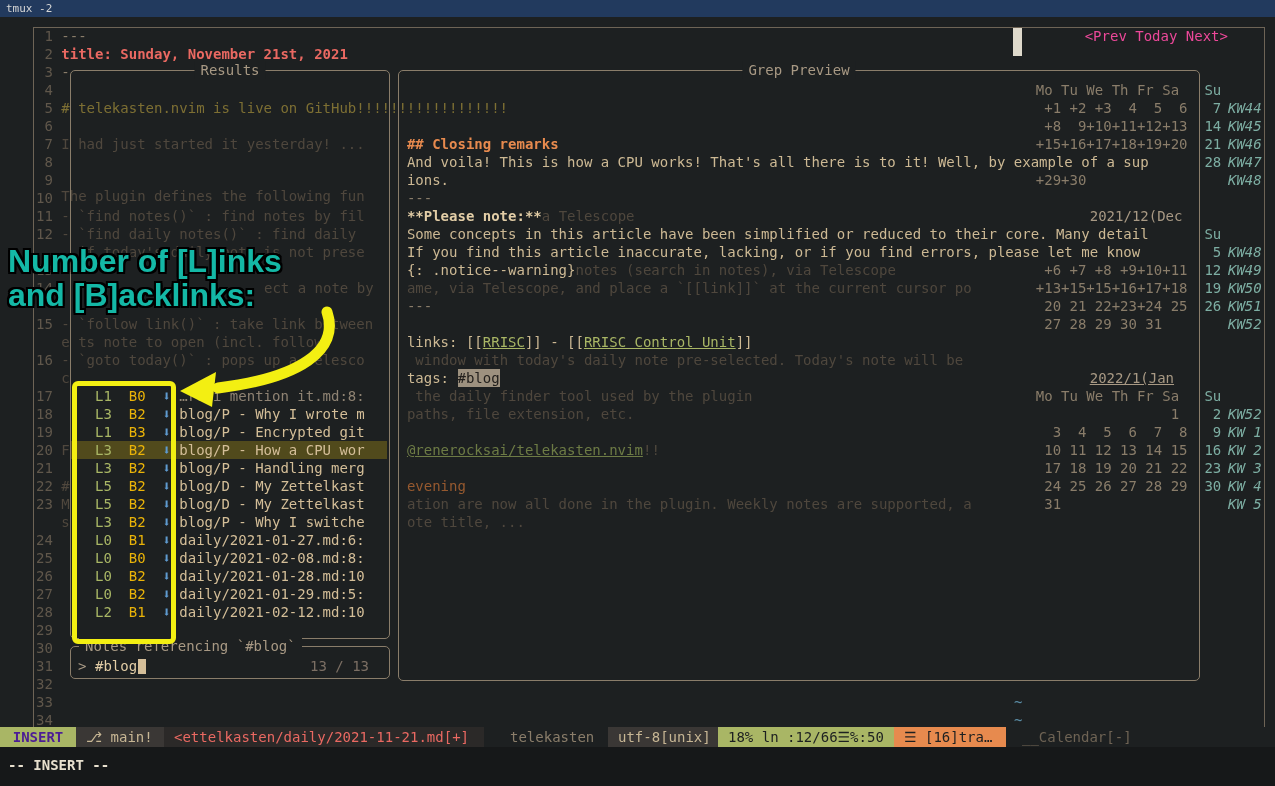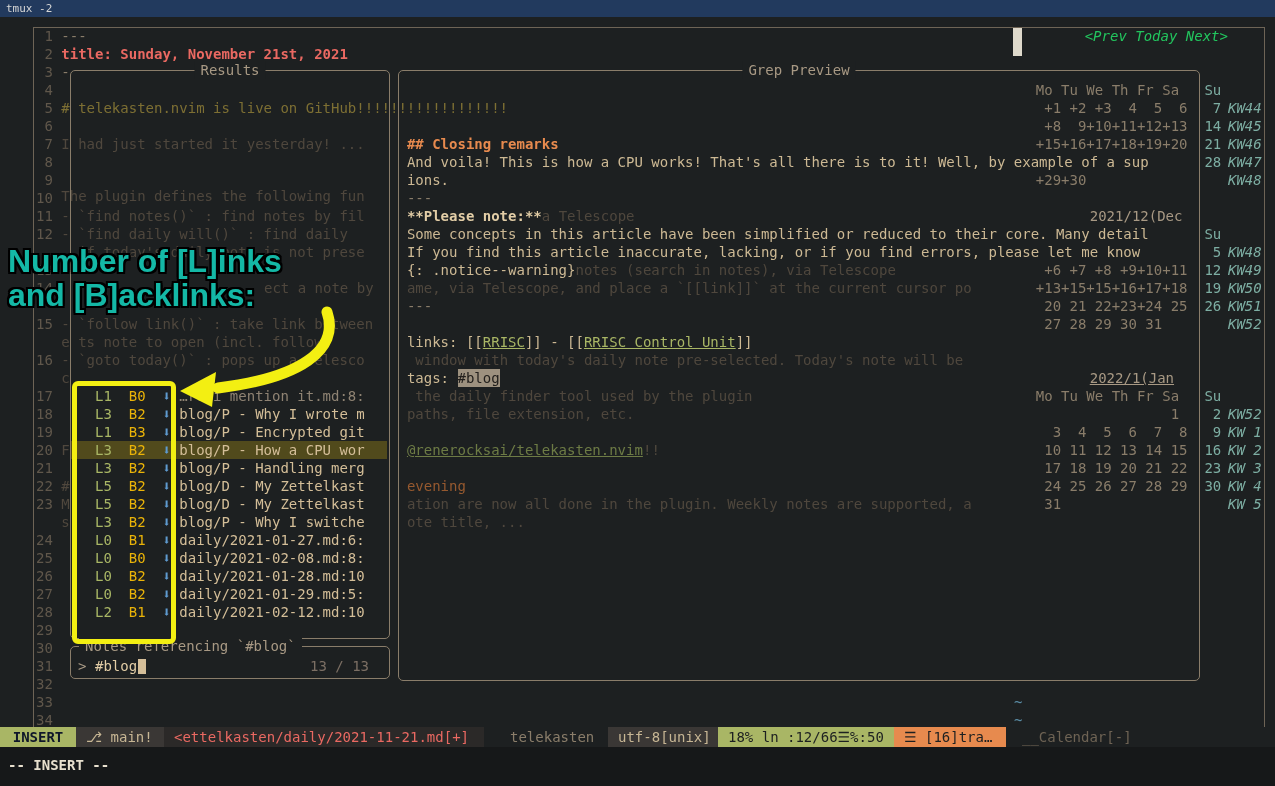--- a/index.html
+++ b/index.html
@@ -33,21 +33,21 @@
   .title-line{color:#ea6962;font-weight:bold;}
   .lcount{color:#a9b665;}
   .bcount{color:#eab308;}
   .arrow-i{color:#5f9bd0;}
   .item{color:#d4be98;}
   .item-dim{color:#8f8373;}
   .cal-day{color:#8a7d6a;}
   .cal-su{color:#7daea3;}
   .cal-kw{color:#7daea3;font-style:italic;}
   .cal-month{color:#a89984;}
-  .cal-nav{color:#22c55e;font-style:italic;}
+  .cal-nav{color:#ec4899;}
   .cal-tilde{color:#5a8ca5;}
 
   .frame{position:absolute;background:#6e6456;}
   .frame-top{left:33px;top:10px;width:1231px;height:1px;}
   .frame-left{left:33px;top:10px;width:1px;height:700px;}
   .frame-right{left:1264px;top:10px;width:1px;height:700px;}
   .scrollbar-thumb{position:absolute;left:1013px;top:11px;width:9px;height:28px;background:#ded9cb;z-index:5;}
 
   .box{position:absolute;border:1px solid #8a7d6a;border-radius:5px;z-index:3;}
   .box-results{left:70px;top:53px;width:318px;height:567px;}
@@ -77,21 +77,21 @@
     font-family:"Liberation Sans",sans-serif;font-weight:bold;
     font-size:32px;line-height:34px;color:#14b8a6;letter-spacing:0;
     text-shadow:-2px -2px 0 #000,2px -2px 0 #000,-2px 2px 0 #000,2px 2px 0 #000,
                  0 -2px 0 #000,0 2px 0 #000,-2px 0 0 #000,2px 0 0 #000;
   }
   .anno-arrow{position:absolute;left:150px;top:283px;width:200px;height:120px;z-index:7;}
 
   .statusline{position:absolute;left:0;top:727px;width:1275px;height:20px;background:#1d2021;}
   .seg{position:absolute;height:20px;font-size:14px;line-height:20px;white-space:pre;
        padding:0 10px;box-sizing:border-box;}
-  .seg-mode{left:0;width:76px;background:#a9b665;color:#0f172a;font-weight:bold;text-align:center;}
+  .seg-mode{left:0;width:76px;background:#a9b665;color:#4c1d95;font-weight:bold;text-align:center;}
   .seg-git{left:76px;width:88px;background:#3a3735;color:#c7b694;}
   .seg-file{left:164px;width:320px;background:#2b2928;color:#ea6962;}
   .seg-plugin{left:500px;color:#8a7d6a;}
   .seg-enc{left:608px;width:110px;background:#3a3735;color:#c7b694;}
   .seg-pos{left:718px;width:176px;background:#a9b665;color:#1d2021;}
   .seg-warn{left:894px;width:112px;background:#e78a4e;color:#1d2021;}
   .seg-cal{left:1012px;color:#6e6354;}
 
   .cmdline{position:absolute;left:0;top:747px;width:1275px;height:39px;background:#161819;}
   .cmdline span{position:absolute;left:8px;top:9px;color:#e8e0ce;font-weight:bold;font-size:14px;line-height:18px;}
@@ -147,21 +147,21 @@
       <span class="g lnum" style="left: 36px; top: 676px;">33</span>
       <span class="g lnum" style="left: 36px; top: 694px;">34</span>
       <span class="g muted" style="left: 61.29px; top: 10px;">---</span>
       <span class="g title-line" style="left: 61.29px; top: 28px;">title: Sunday, November 21st, 2021</span>
       <span class="g muted" style="left: 61.29px; top: 46px;">-</span>
       <span class="g dim-yellow" style="left: 61.29px; top: 82px;"># telekasten.nvim is live on GitHub!!!!!!!!!!!!!!!!!!</span>
       <span class="g dim" style="left: 61.29px; top: 118px;">I had just started it yesterday! ...</span>
       <span class="g dim" style="left: 61.29px; top: 170px;">The plugin defines the following fun</span>
       <span class="g dim" style="left: 61.29px; top: 190px;">- `find notes()` : find notes by fil</span>
       <span class="g dim" style="left: 541.8px; top: 190px;">a Telescope</span>
-      <span class="g dim" style="left: 61.29px; top: 208px;">- `find daily will()` : find daily</span>
+      <span class="g dim" style="left: 61.29px; top: 208px;">- `find daily notes()` : find daily</span>
       <span class="g dim" style="left: 61.29px; top: 226px;">  if today's daily note is not prese</span>
       <span class="g dim" style="left: 575.52px; top: 244px;">notes (search in notes), via Telescope</span>
       <span class="g dim" style="left: 264px; top: 262px; text-align: right;">ect a note by</span>
       <span class="g dim" style="left: 406.92px; top: 262px;">ame, via Telescope, and place a `[[link]]` at the current cursor po</span>
       <span class="g dim" style="left: 61.29px; top: 298px;">- `follow link()` : take link between</span>
       <span class="g dim" style="left: 61.29px; top: 316px;">e</span>
       <span class="g dim" style="left: 78.15px; top: 316px;">ts note to open (incl. follow)</span>
       <span class="g dim" style="left: 61.29px; top: 334px;">- `goto today()` : pops up a Telesco</span>
       <span class="g dim" style="left: 415.35px; top: 334px;">window with today's daily note pre-selected. Today's note will be</span>
       <span class="g dim" style="left: 61.29px; top: 352px;">c</span>

